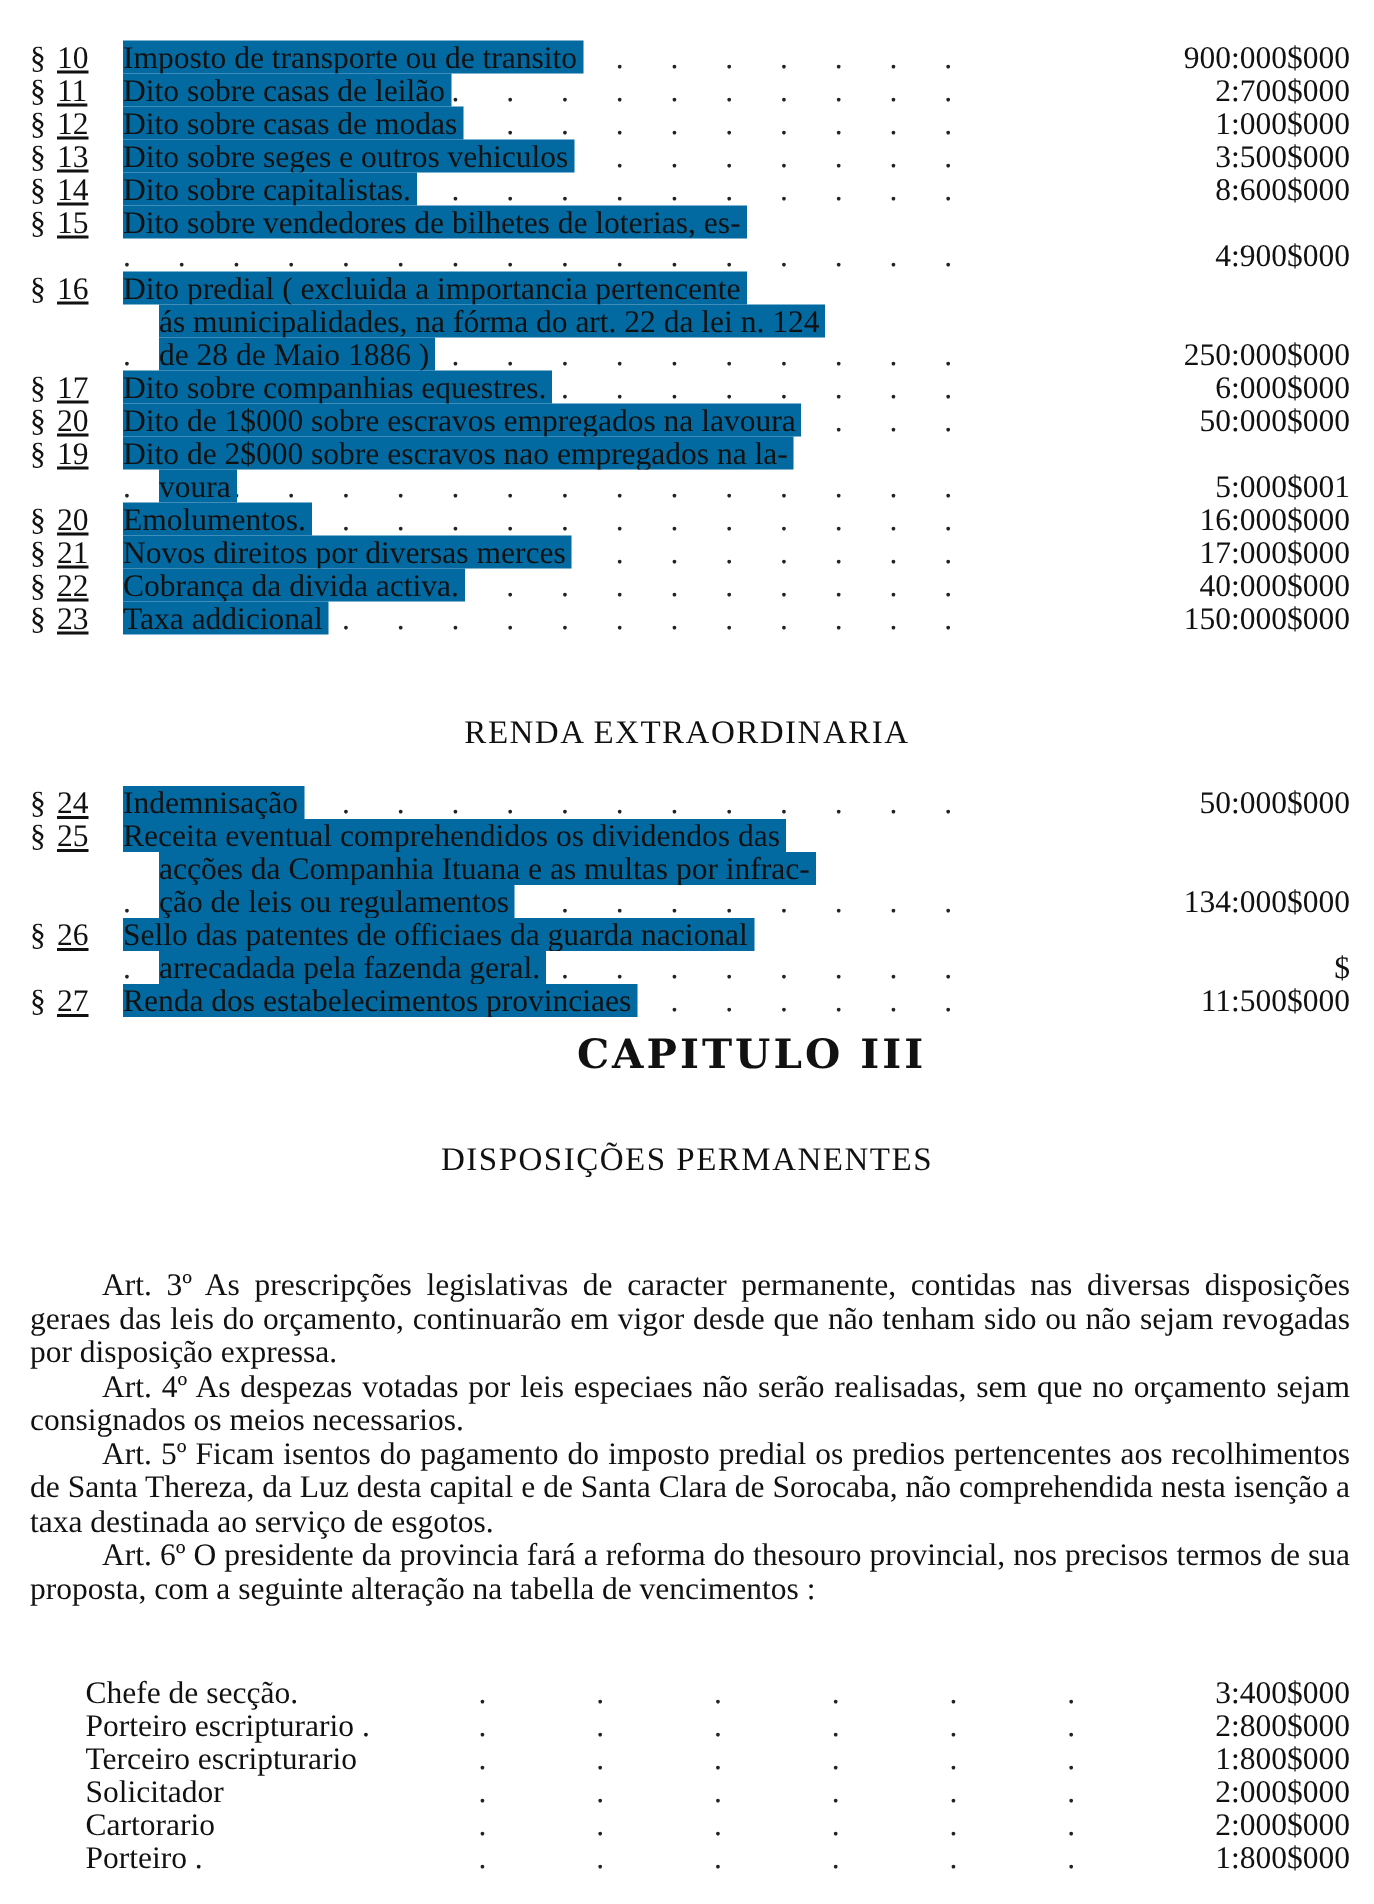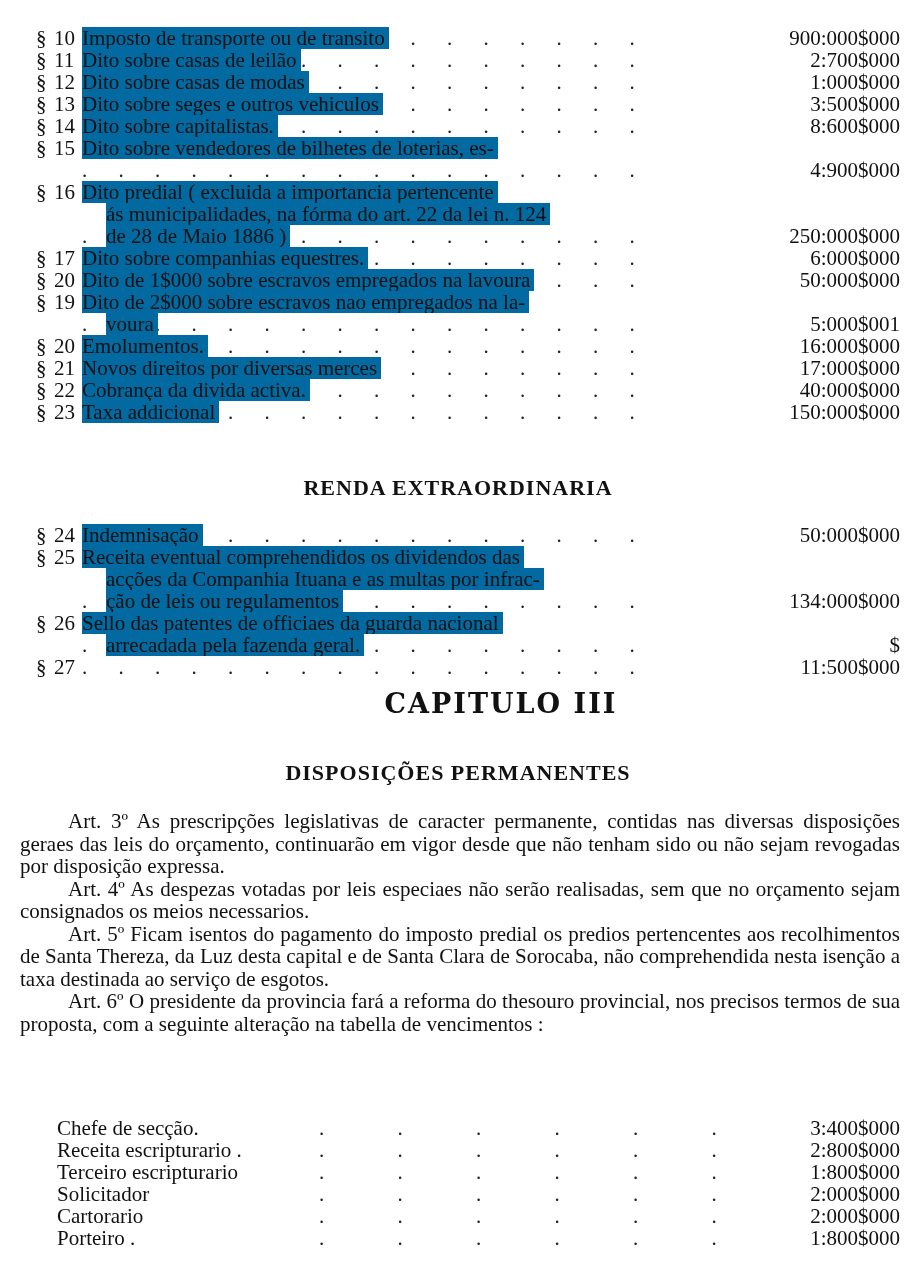--- a/index.html
+++ b/index.html
@@ -6,38 +6,38 @@
   body {
     width: 916px; height: 1269px; overflow: hidden; position: relative;
     font-family: "Liberation Serif", "DejaVu Serif", serif;
     color: #111111;
   }
   .page { position: absolute; left: 0; top: 0; width: 916px; height: 1269px; }
 
   
   .rows { position: absolute; left: 20px; width: 880px; }
   .row { position: relative; height: 22px; font-size: 21px; line-height: 22px; white-space: nowrap; }
-  .row .sec { position: absolute; left: 16px; width: 62px; }
+  .row .sec { position: absolute; left: 0; width: 62px; text-decoration: underline; }
   .row .sec .mark { display: inline-block; width: 18px; }
   .row .label { position: absolute; left: 62px; width: 580px; overflow: hidden; }
   .row .label.cont { left: 86px; }
   .row .value { position: absolute; right: 0; text-align: left; font-family: Liberation Serif, serif; }
   .row .labeltext { background: #0369a1; padding-right: 4px; position: relative; z-index: 1; }
   .row .dotfill { position: absolute; left: 62px; width: 582px; text-align: right; color:#222; letter-spacing: 13px; overflow: hidden; }
 
   .section-title {
     position: absolute; left: 0; width: 916px; text-align: center;
-    font-size: 22px; letter-spacing: 1px; font-weight: bold;
+    font-size: 22px; letter-spacing: 1px;
   }
   .chapter-title {
     position: absolute; left: 0; width: 916px; text-align: center;
     font-size: 27px; font-weight: bold; letter-spacing: 2px;
     font-family: "DejaVu Serif", serif;
   }
-  .paras { position: absolute; left: 20px; width: 880px; font-size: 21px; line-height: 22.5px; text-align: justify; }
+  .paras { position: absolute; left: 20px; width: 880px; font-size: 21px; line-height: 22.5px; text-align: justify; margin-top: 35px; }
   .para { margin: 0; text-indent: 48px; }
 
   .salary { position: absolute; left: 20px; width: 880px; }
   .srow { position: relative; height: 22px; font-size: 21px; line-height: 22px; white-space: nowrap; margin-left: 37px; }
   .srow .slabel { position: absolute; left: 0; }
   .srow .sdots { position: absolute; left: 262px; width: 430px; color:#222; }
   .srow .sdots span { display: inline-block; width: 78.5px; }
   .srow .svalue { position: absolute; right: 0; }
 </style>
 </head>
@@ -169,20 +169,21 @@
         <span class="label"><span class="labeltext">Sello das patentes de officiaes da guarda nacional</span></span>
       </div>
       <div class="row">
         <span class="dotfill">. . . . . . . . . . . . . . . . . . . . . . . . . . . . . . . . . . . . . . . . . . .</span>
         <span class="label cont"><span class="labeltext">arrecadada pela fazenda geral.</span></span>
         <span class="value">$</span>
       </div>
       <div class="row">
         <span class="sec"><span class="mark">§</span><span>27</span></span>
         <span class="dotfill">. . . . . . . . . . . . . . . . . . . . . . . . . . . . . . . . . . . . . . . . . . .</span>
+        <span class="label"><span class="labeltext">Renda dos estabelecimentos provinciaes</span></span>
         <span class="value">11:500$000</span>
       </div>
     </div>
 
   <div class="chapter-title" style="top:688px;padding-left:43px;">CAPITULO III</div>
   <div class="section-title" style="top:760px;">DISPOSIÇÕES PERMANENTES</div>
 
   <div class="paras" id="articles" style="top:810px;">
       <p class="para">Art. 3º  As prescripções legislativas de caracter permanente, contidas nas diversas disposições geraes das leis do orçamento, continuarão em vigor desde que não tenham sido ou não sejam revogadas por disposição expressa.</p>
       <p class="para">Art. 4º  As despezas votadas por leis especiaes não serão realisadas, sem que no orçamento sejam consignados os meios necessarios.</p>
@@ -190,21 +191,21 @@
       <p class="para">Art. 6º  O presidente da provincia fará a reforma do thesouro provincial, nos precisos termos de sua proposta, com a seguinte alteração na tabella de vencimentos :</p>
     </div>
 
   <div class="salary" id="salary" style="top:1117px;">
       <div class="srow">
         <span class="slabel">Chefe de secção.</span>
         <span class="sdots"><span>.</span><span>.</span><span>.</span><span>.</span><span>.</span><span>.</span></span>
         <span class="svalue">3:400$000</span>
       </div>
       <div class="srow">
-        <span class="slabel">Receita escripturario .</span>
+        <span class="slabel">Porteiro escripturario .</span>
         <span class="sdots"><span>.</span><span>.</span><span>.</span><span>.</span><span>.</span><span>.</span></span>
         <span class="svalue">2:800$000</span>
       </div>
       <div class="srow">
         <span class="slabel">Terceiro escripturario</span>
         <span class="sdots"><span>.</span><span>.</span><span>.</span><span>.</span><span>.</span><span>.</span></span>
         <span class="svalue">1:800$000</span>
       </div>
       <div class="srow">
         <span class="slabel">Solicitador</span>

